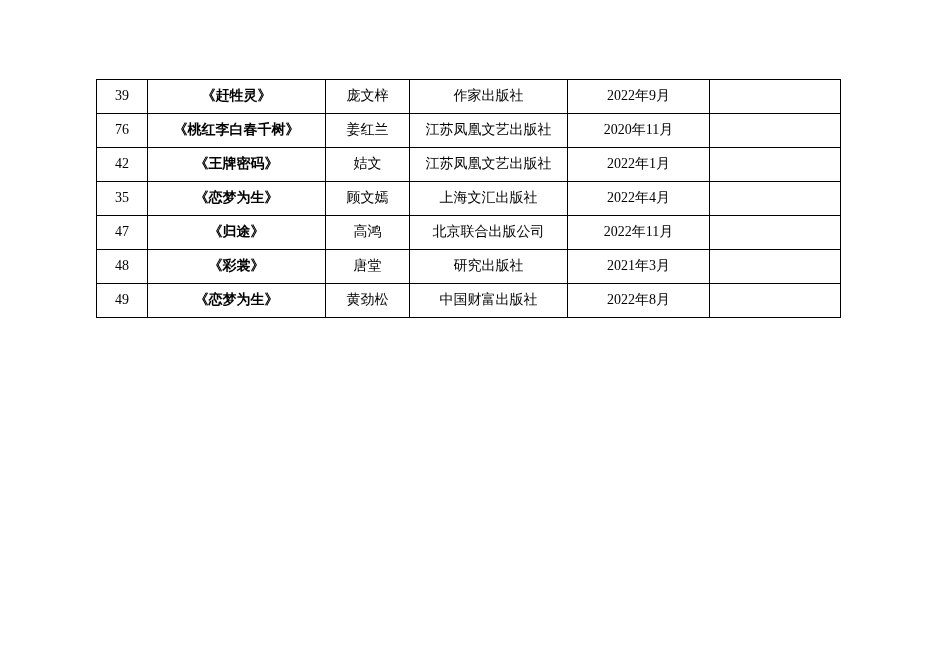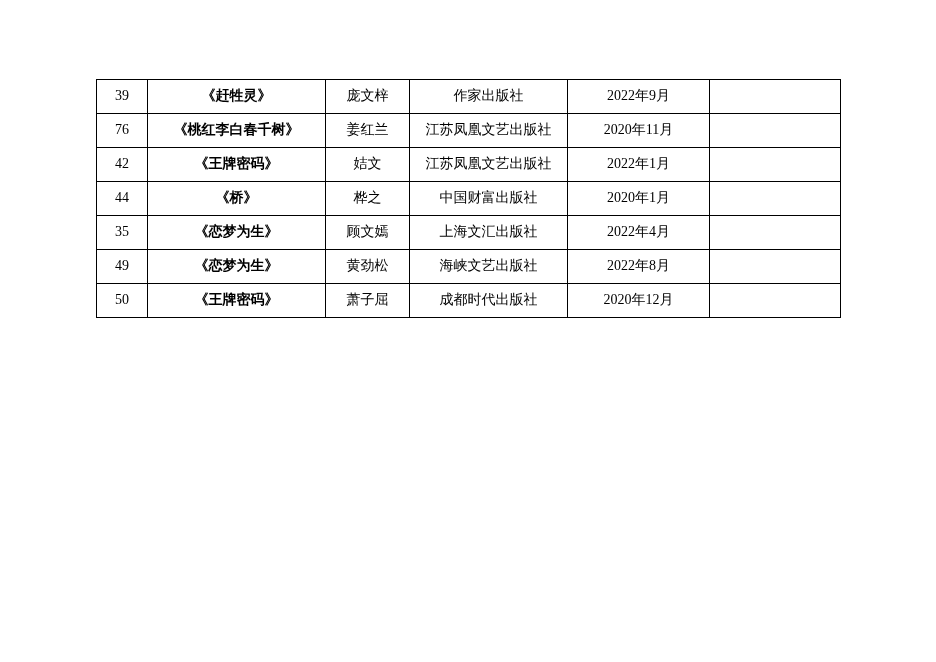--- a/index.html
+++ b/index.html
@@ -86,47 +86,47 @@
           </tr>
           <tr>
             <td class="cell-index">42</td>
             <td class="cell-title">《王牌密码》</td>
             <td class="cell-author">姞文</td>
             <td class="cell-publisher">江苏凤凰文艺出版社</td>
             <td class="cell-date">2022年1月</td>
             <td class="cell-note"></td>
           </tr>
           <tr>
-            <td class="cell-index">44</td>
-            <td class="cell-title">《桥》</td>
-            <td class="cell-author">桦之</td>
-            <td class="cell-publisher">中国财富出版社</td>
-            <td class="cell-date">2020年1月</td>
-            <td class="cell-note"></td>
-          </tr>
-          <tr>
             <td class="cell-index">35</td>
             <td class="cell-title">《恋梦为生》</td>
             <td class="cell-author">顾文嫣</td>
             <td class="cell-publisher">上海文汇出版社</td>
             <td class="cell-date">2022年4月</td>
             <td class="cell-note"></td>
           </tr>
           <tr>
+            <td class="cell-index">47</td>
+            <td class="cell-title">《归途》</td>
+            <td class="cell-author">高鸿</td>
+            <td class="cell-publisher">北京联合出版公司</td>
+            <td class="cell-date">2022年11月</td>
+            <td class="cell-note"></td>
+          </tr>
+          <tr>
+            <td class="cell-index">48</td>
+            <td class="cell-title">《彩裳》</td>
+            <td class="cell-author">唐堂</td>
+            <td class="cell-publisher">研究出版社</td>
+            <td class="cell-date">2021年3月</td>
+            <td class="cell-note"></td>
+          </tr>
+          <tr>
             <td class="cell-index">49</td>
             <td class="cell-title">《恋梦为生》</td>
             <td class="cell-author">黄劲松</td>
-            <td class="cell-publisher">海峡文艺出版社</td>
+            <td class="cell-publisher">中国财富出版社</td>
             <td class="cell-date">2022年8月</td>
-            <td class="cell-note"></td>
-          </tr>
-          <tr>
-            <td class="cell-index">50</td>
-            <td class="cell-title">《王牌密码》</td>
-            <td class="cell-author">萧子屈</td>
-            <td class="cell-publisher">成都时代出版社</td>
-            <td class="cell-date">2020年12月</td>
             <td class="cell-note"></td>
           </tr>
         </tbody>
     </table>
   </div>
 </div>
 
 </body></html>

